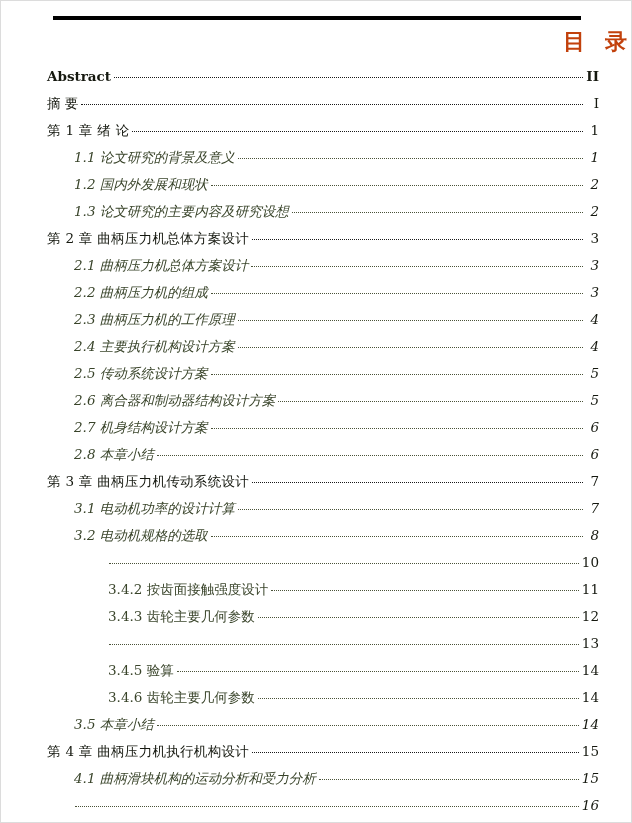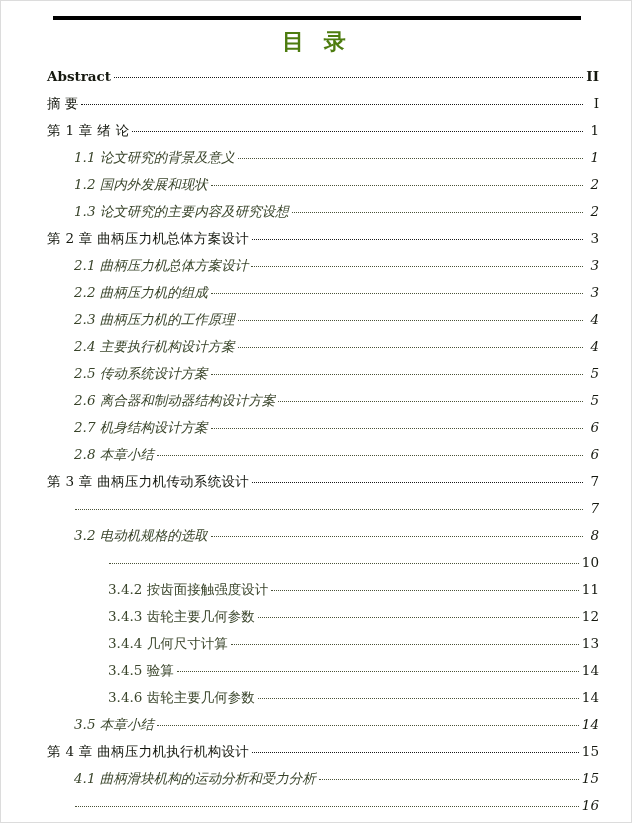--- a/index.html
+++ b/index.html
@@ -25,26 +25,26 @@
     top: 15px;
     width: 528px;
     height: 4px;
     background: #000000;
   }
   .doc-title {
     position: absolute;
     left: 0;
     top: 27px;
     width: 632px;
-    text-align: center;
+    text-align: right;
     font-family: "DejaVu Sans", "Liberation Sans", sans-serif;
     font-weight: bold;
     font-size: 22px;
     letter-spacing: 6px;
-    color: #4d7c0f;
+    color: #c2410c;
     line-height: 28px;
   }
   .toc {
     position: absolute;
     left: 46px;
     top: 62px;
     width: 552px;
   }
   .toc-entry {
     display: flex;
@@ -182,20 +182,21 @@
         <span class="label">2.8 本章小结</span>
         <span class="leader"></span>
         <span class="pageno">6</span>
       </div>
       <div class="toc-entry lvl-1">
         <span class="label">第 3 章 曲柄压力机传动系统设计</span>
         <span class="leader"></span>
         <span class="pageno">7</span>
       </div>
       <div class="toc-entry lvl-2">
+        <span class="label">3.1 电动机功率的设计计算</span>
         <span class="leader"></span>
         <span class="pageno">7</span>
       </div>
       <div class="toc-entry lvl-2">
         <span class="label">3.2 电动机规格的选取</span>
         <span class="leader"></span>
         <span class="pageno">8</span>
       </div>
       <div class="toc-entry lvl-3">
         <span class="leader"></span>
@@ -205,21 +206,20 @@
         <span class="label">3.4.2 按齿面接触强度设计</span>
         <span class="leader"></span>
         <span class="pageno">11</span>
       </div>
       <div class="toc-entry lvl-3">
         <span class="label">3.4.3 齿轮主要几何参数</span>
         <span class="leader"></span>
         <span class="pageno">12</span>
       </div>
       <div class="toc-entry lvl-3">
-        <span class="label">3.4.4 几何尺寸计算</span>
         <span class="leader"></span>
         <span class="pageno">13</span>
       </div>
       <div class="toc-entry lvl-3">
         <span class="label">3.4.5 验算</span>
         <span class="leader"></span>
         <span class="pageno">14</span>
       </div>
       <div class="toc-entry lvl-3">
         <span class="label">3.4.6 齿轮主要几何参数</span>

